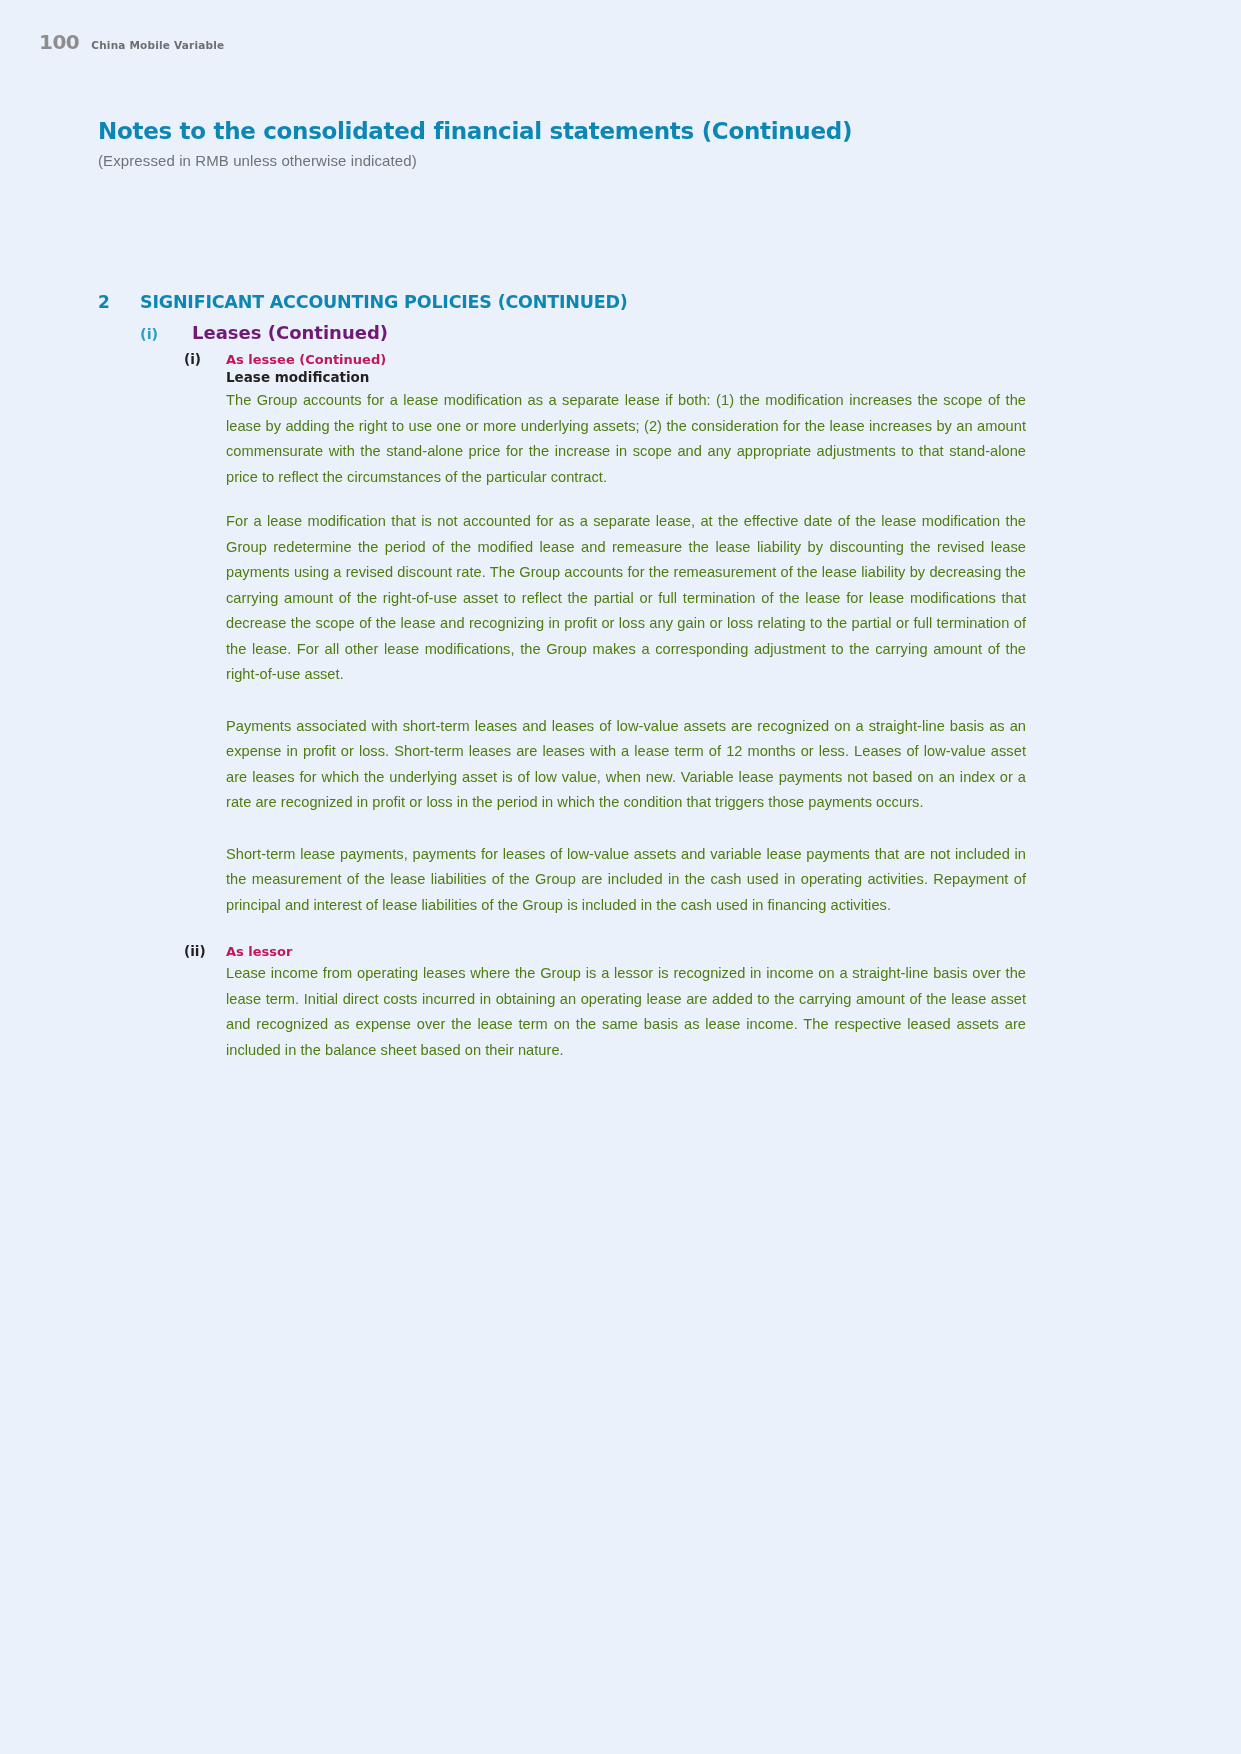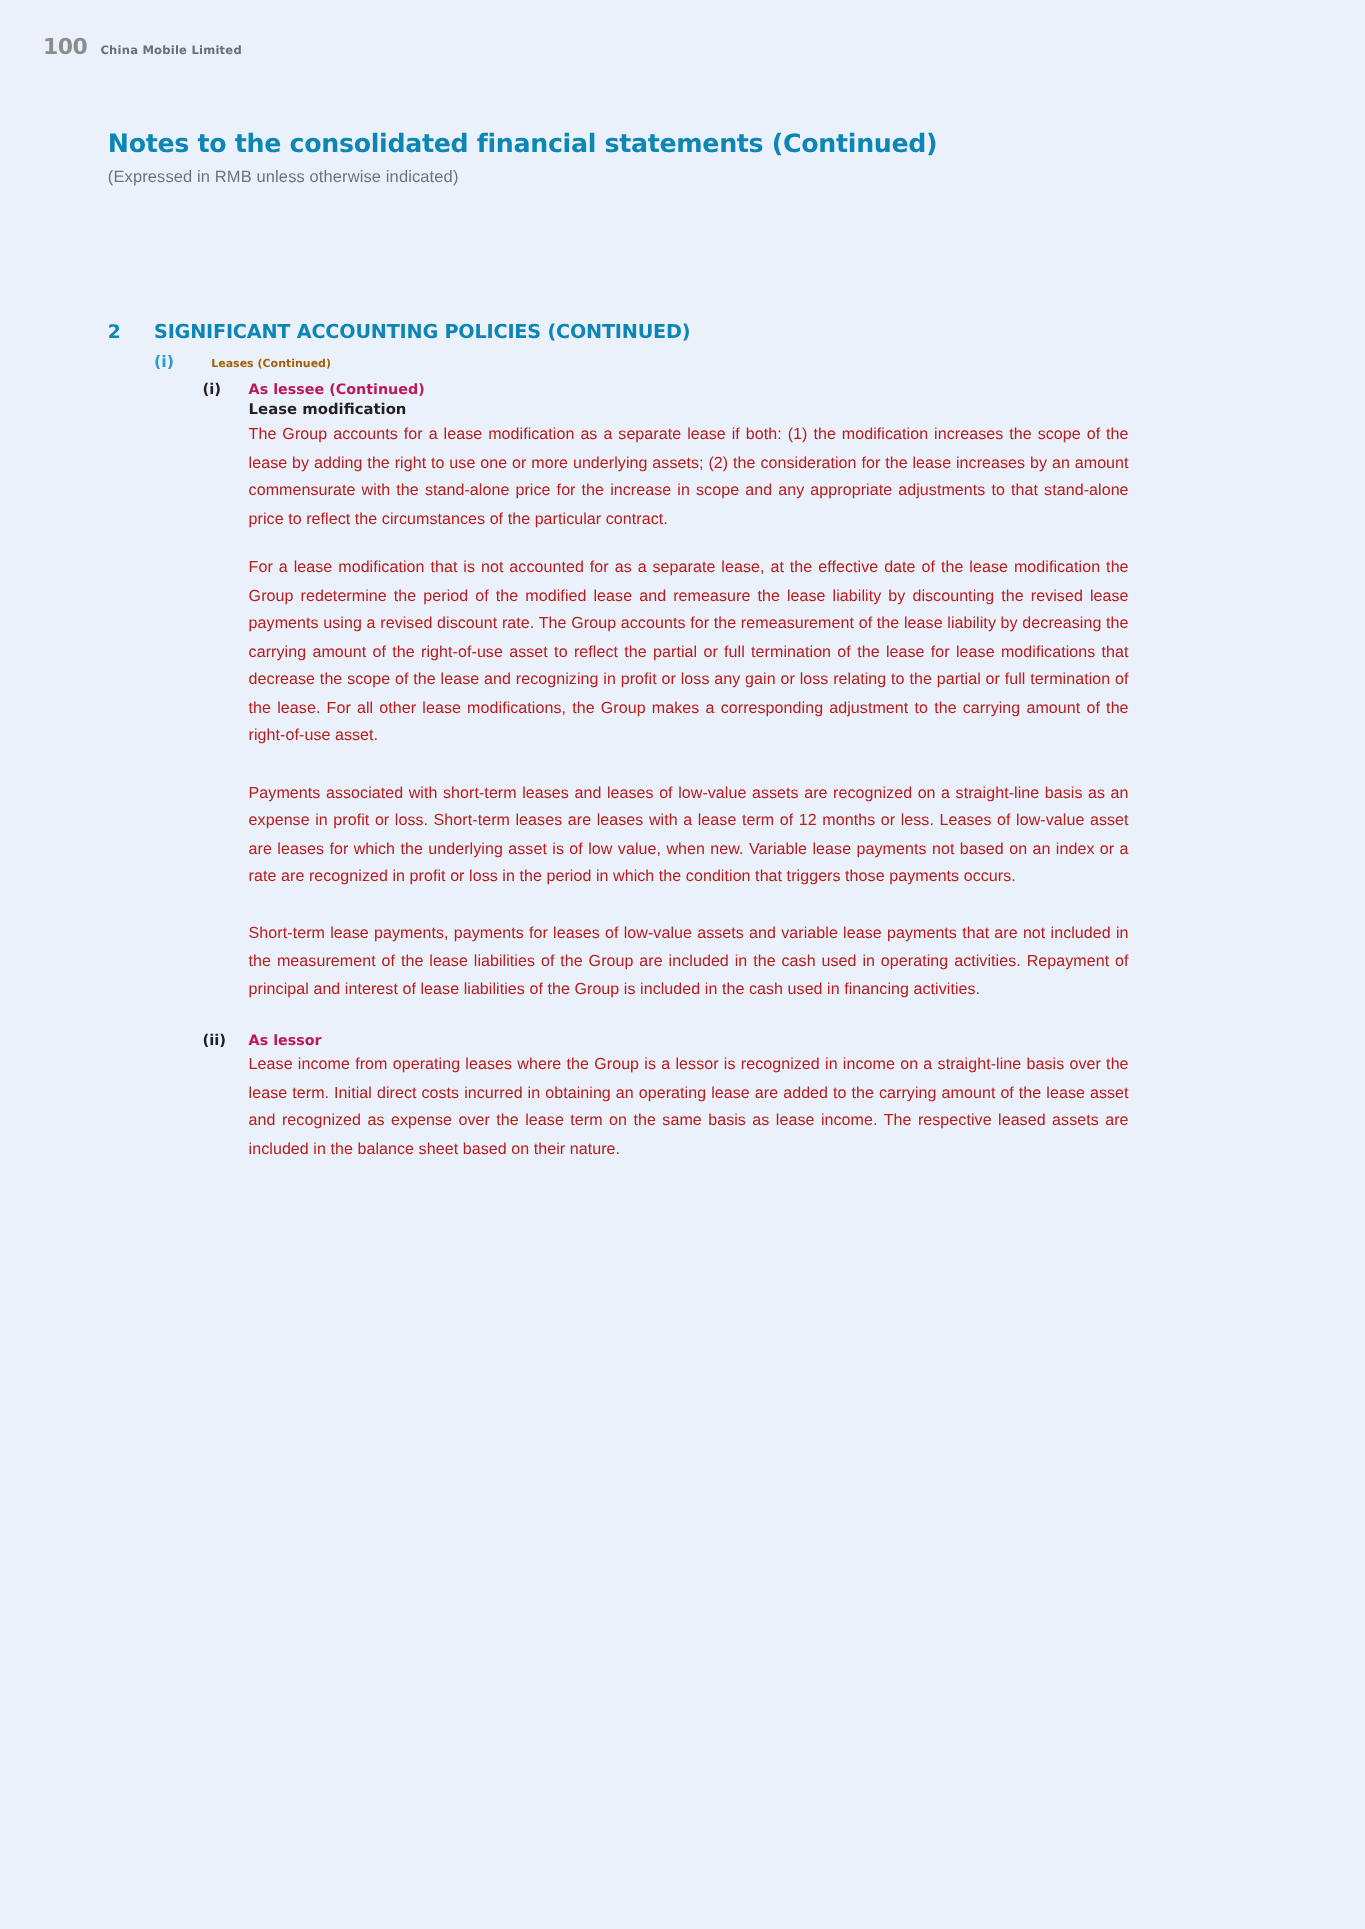--- a/index.html
+++ b/index.html
@@ -107,22 +107,22 @@
     width: 52px;
     flex: 0 0 52px;
     font-family: "DejaVu Sans", sans-serif;
     font-weight: bold;
     font-size: 14.5px;
     color: #2e9ec9;
   }
   .sub-title {
     font-family: "DejaVu Sans", sans-serif;
     font-weight: bold;
-    font-size: 10px;
-    color: #a16207;
+    font-size: 18px;
+    color: #701a75;
   }
 
   .item-head {
     display: flex;
     align-items: baseline;
     margin-left: 86px;
     margin-bottom: 2px;
   }
   .item-num {
     width: 42px;
@@ -148,41 +148,41 @@
     font-weight: bold;
     font-size: 13.5px;
     color: #231f20;
     margin-bottom: 3px;
   }
   p.para {
     margin: 0 12px 0 0;
     font-size: 14.6px;
     line-height: 25.5px;
     text-align: justify;
-    color: #b91c1c;
+    color: #4d7c0f;
     letter-spacing: 0.05px;
   }
   .gap {
     height: 19px;
   }
   .gap-lg {
     height: 26px;
   }
   .gap-sec {
     height: 25px;
   }
 </style>
 </head>
 <body>
 
 <div class="page">
 
   <div class="page-header">
     <span class="page-number">100</span>
-    <span class="company-name">China Mobile Limited</span>
+    <span class="company-name">China Mobile Variable</span>
   </div>
 
   <div class="notes-title">Notes to the consolidated financial statements (Continued)</div>
   <div class="notes-subtitle">(Expressed in RMB unless otherwise indicated)</div>
 
   <div class="content">
 
     <div class="sec-head">
       <span class="sec-num">2</span>
       <span class="sec-title">SIGNIFICANT ACCOUNTING POLICIES (CONTINUED)</span>

